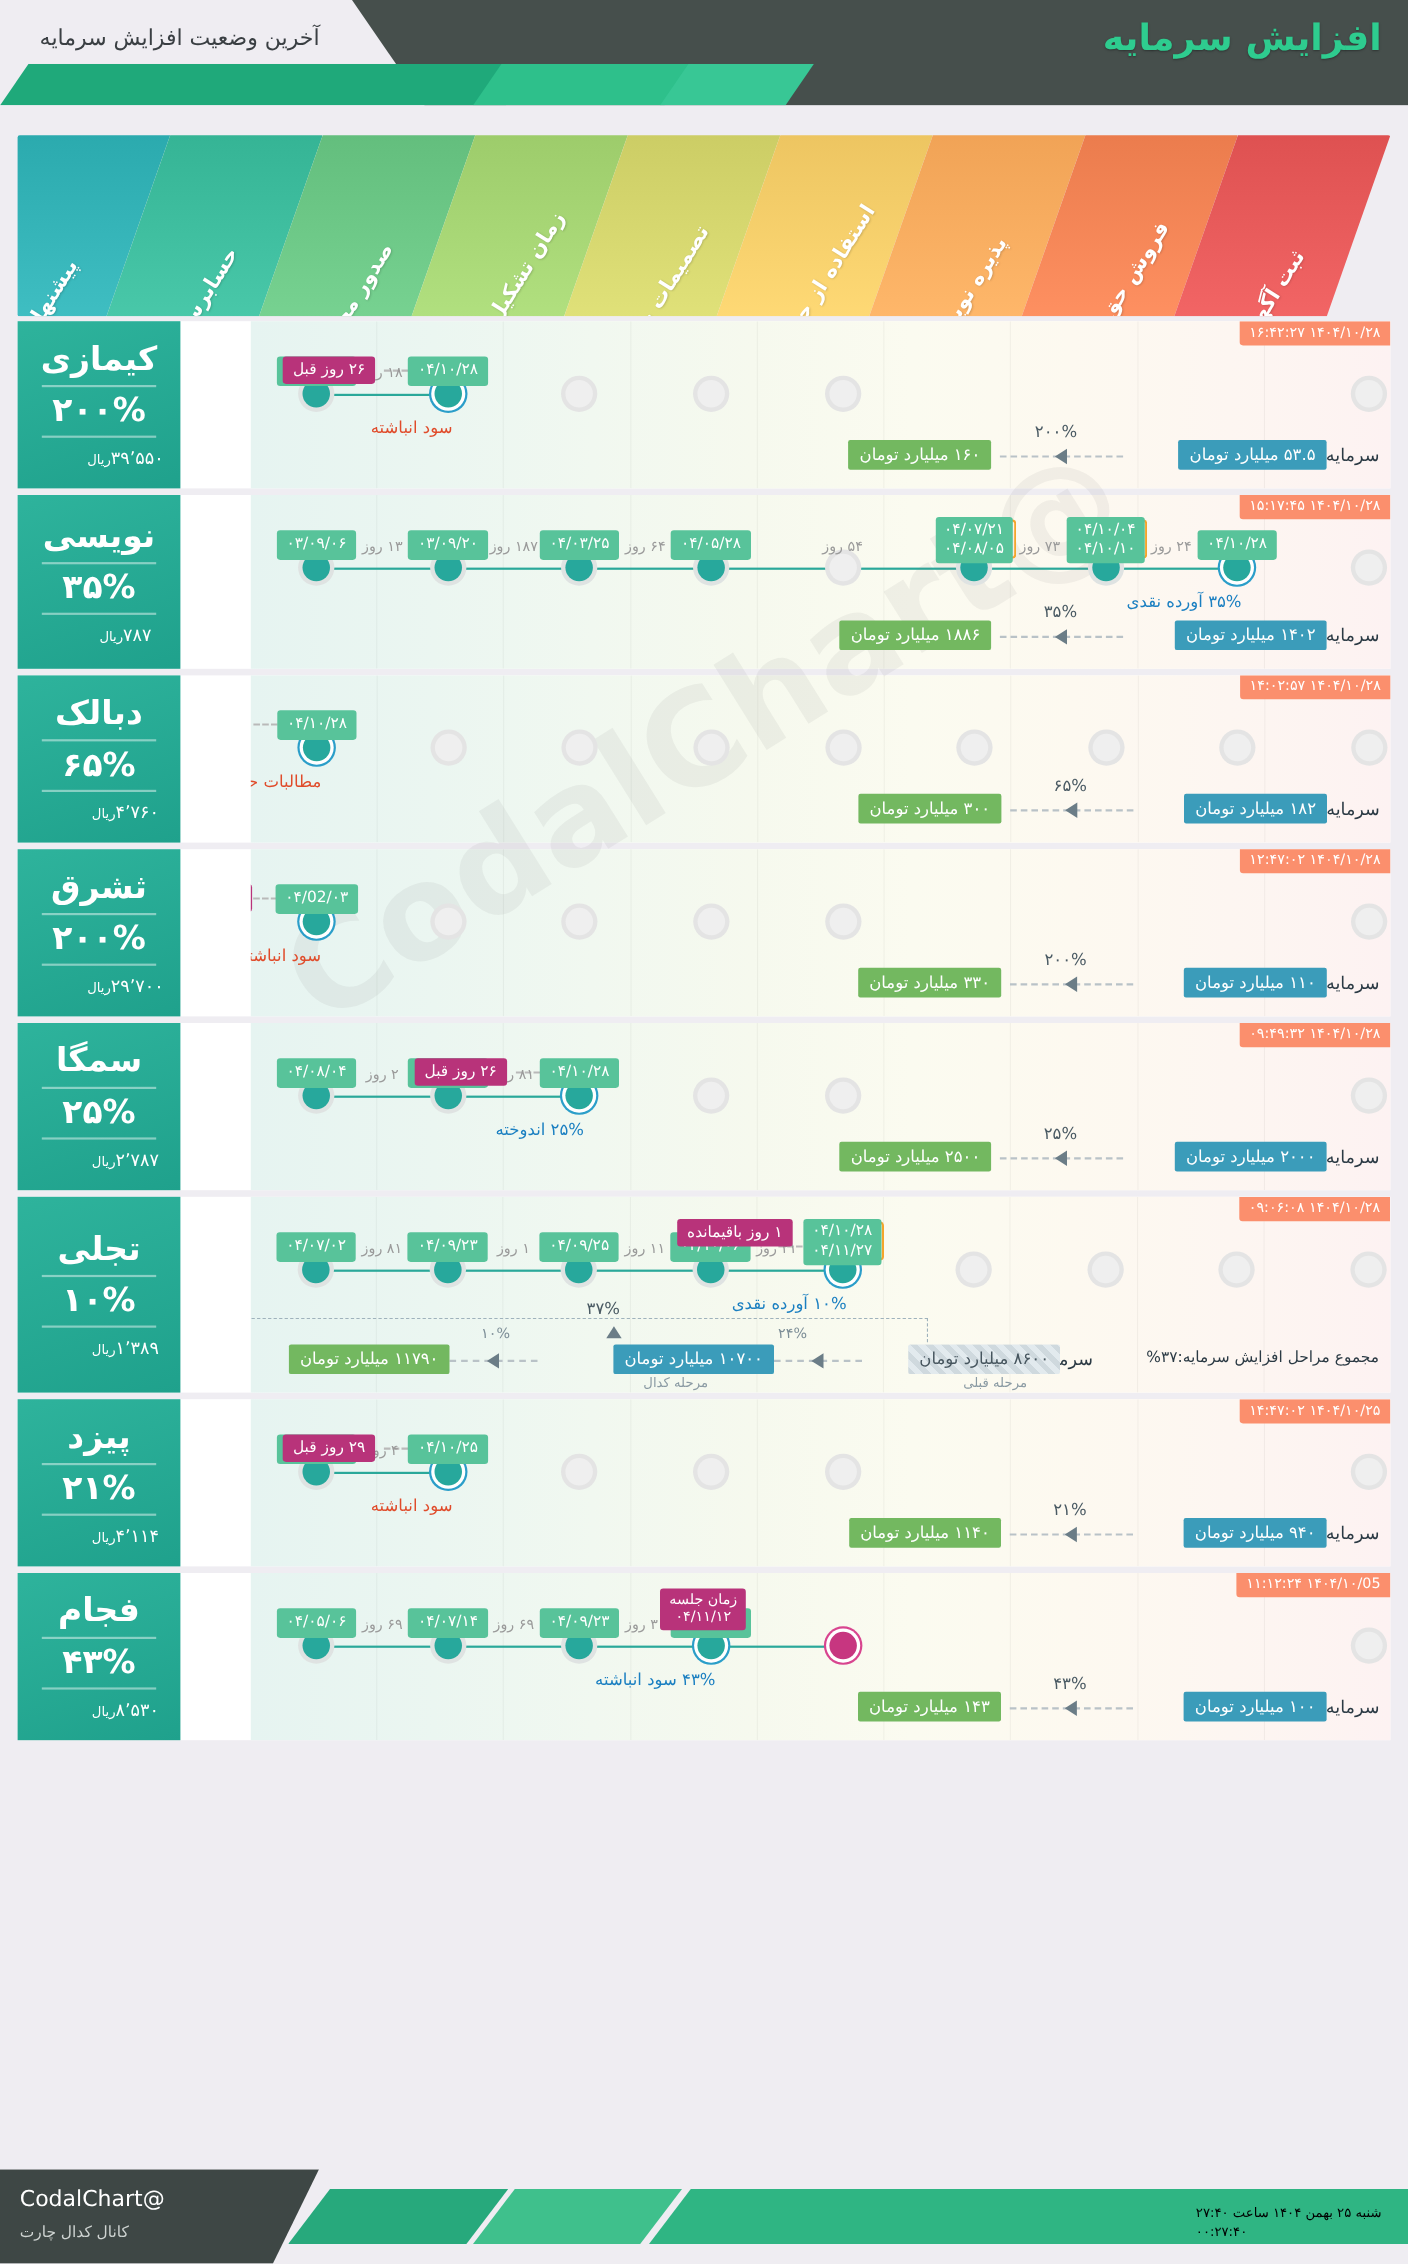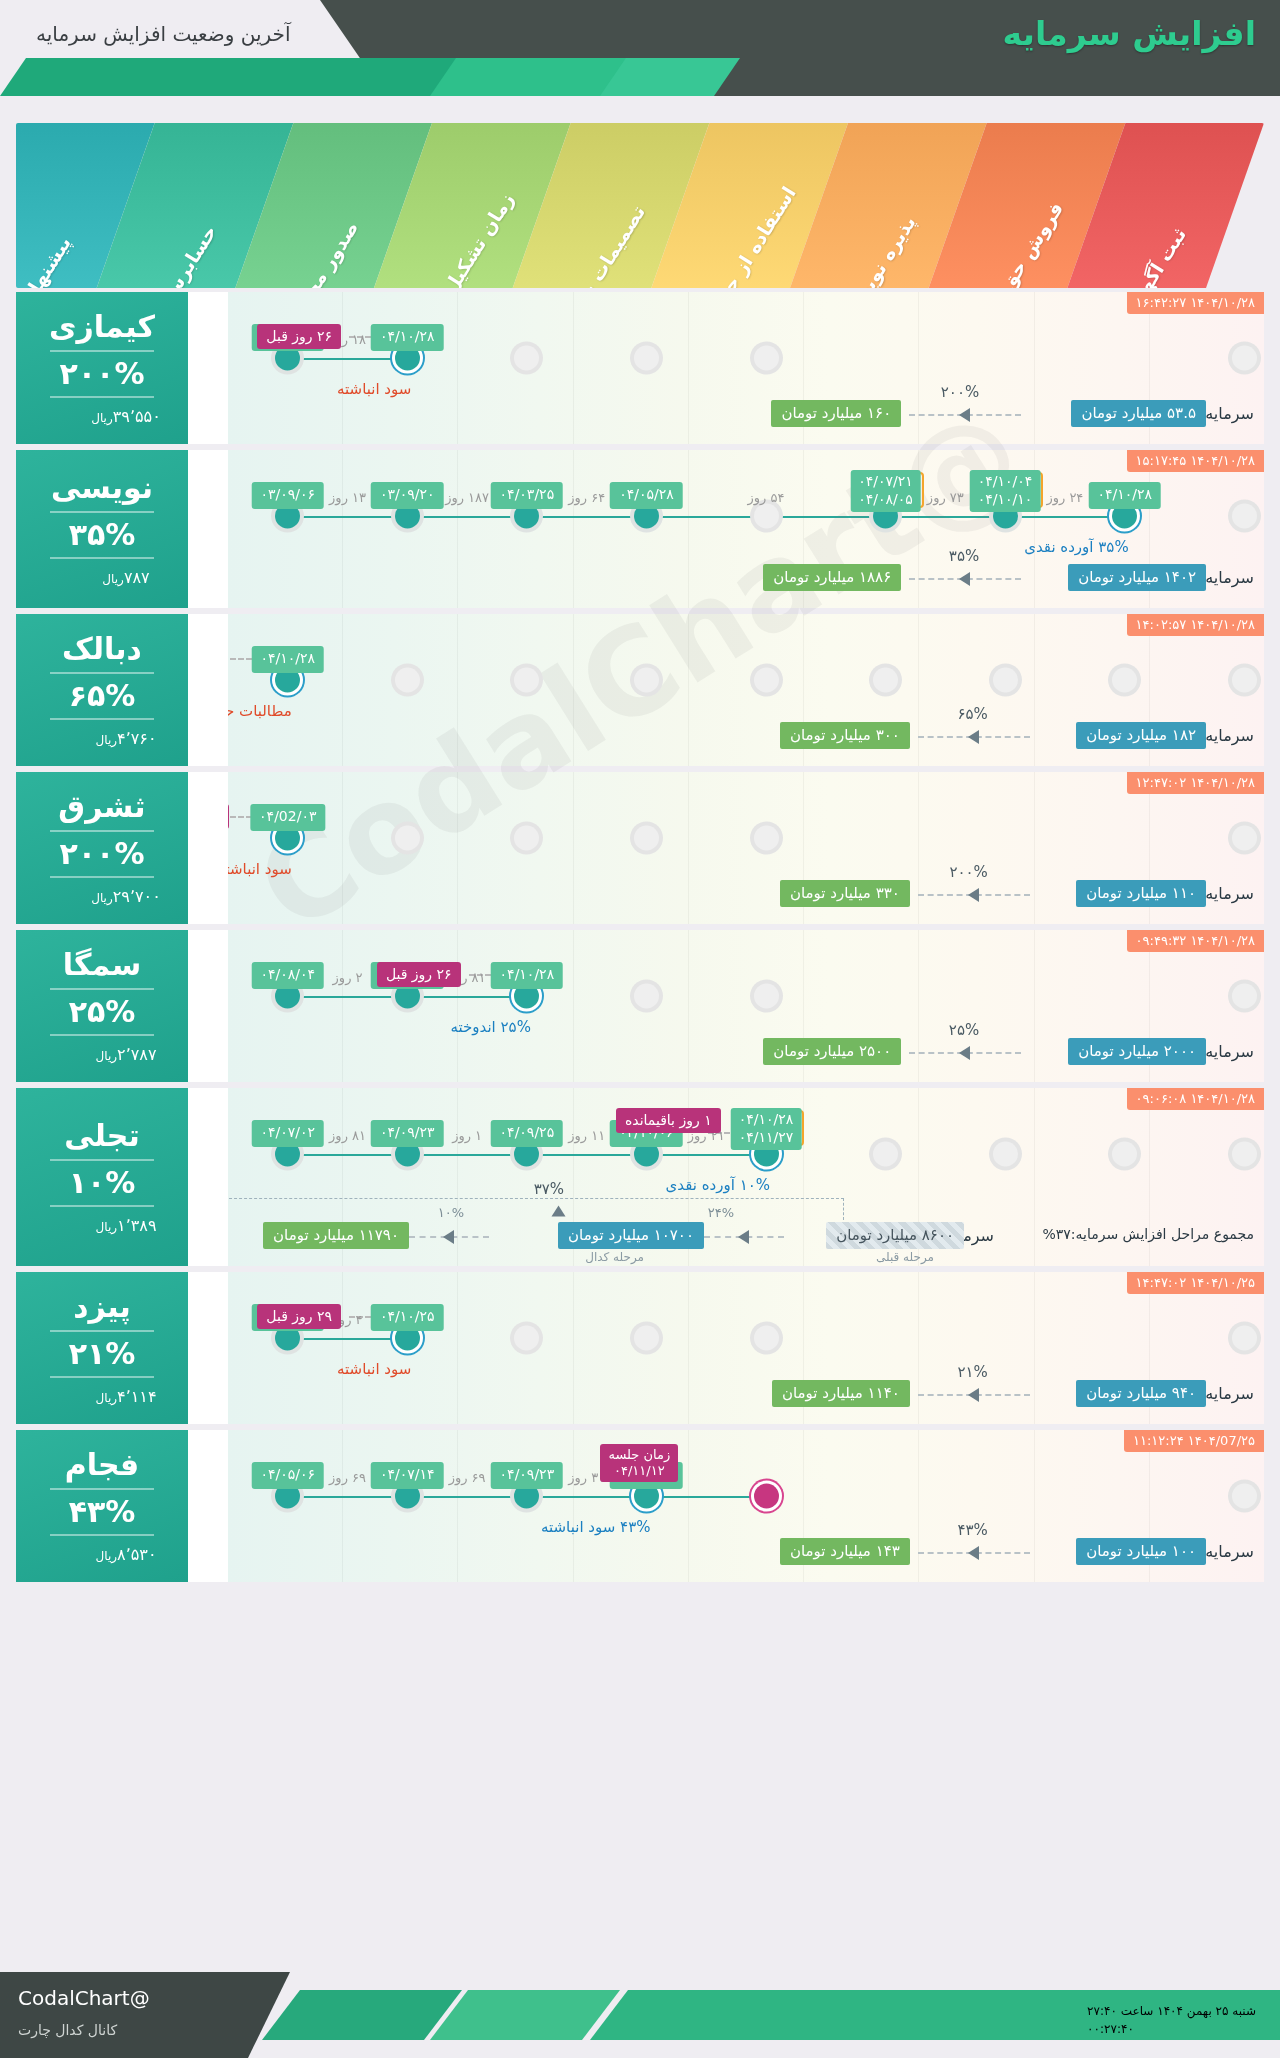--- a/index.html
+++ b/index.html
@@ -56,21 +56,21 @@
     background:linear-gradient(to left,#fdf2f2 0%,#fdf6f1 14%,#fdf9f0 28%,#fbfbf0 42%,#f6f9ee 56%,#f1f8f0 70%,#ebf6f1 84%,#e6f4f1 100%);
     overflow:hidden;
     margin-left:40px;
   }
   .gridcols{position:absolute;inset:0;display:flex;}
   .gcol{flex:1;border-left:1px solid rgba(0,0,0,.045);}
   .gcol:last-child{border-left:none;}
 
   
   .plate{
-    position:absolute;top:0;left:0;width:172px;height:100%;
+    position:absolute;top:0;left:0;width:148px;height:100%;
     background:linear-gradient(160deg,#2eb39c 0%,#1fa18c 100%);
     color:#fff;display:flex;flex-direction:column;align-items:center;justify-content:center;
     gap:2px;padding:6px 4px;
   }
   .plate .nm{font-size:30px;font-weight:bold;line-height:1.05;}
   .plate .hr{width:104px;height:2px;background:rgba(255,255,255,.45);margin:5px 0;}
   .plate .pc{font-size:30px;font-weight:bold;line-height:1;}
   .plate .pr{font-size:16px;line-height:1;margin-top:4px;margin-left:48px;}
   .plate .pr .u{font-size:12px;}
 
@@ -582,21 +582,21 @@
             <div class="gcol"></div>
             <div class="gcol"></div>
             <div class="gcol"></div>
             <div class="gcol"></div>
             <div class="gcol"></div>
             <div class="gcol"></div>
             <div class="gcol"></div>
             <div class="gcol"></div>
             <div class="gcol"></div>
           </div>
-          <div class="ts">۱۴۰۴/07/۲۵ ۱۱:۱۲:۲۴</div>
+          <div class="ts">۱۴۰۴/۱۰/05 ۱۱:۱۲:۲۴</div>
           <div class="tl-line" style="left: 59.7778px; width: 478.222px; top: 66px;"></div>
           <div class="node done" style="left: 47.2778px; top: 66px; transform: translate(0px, -50%);"></div>
           <div class="dbox" style="left: 59.7778px; transform: translateX(-50%); top: 32px;">۰۴/۰۵/۰۶</div>
           <div class="node done" style="left: 166.833px; top: 66px; transform: translate(0px, -50%);"></div>
           <div class="dbox" style="left: 179.333px; transform: translateX(-50%); top: 32px;">۰۴/۰۷/۱۴</div>
           <div class="node done" style="left: 286.389px; top: 66px; transform: translate(0px, -50%);"></div>
           <div class="dbox" style="left: 298.889px; transform: translateX(-50%); top: 32px;">۰۴/۰۹/۲۳</div>
           <div class="node cur" style="left: 405.944px; top: 66px; transform: translate(0px, -50%);"></div>
           <div class="dbox" style="left: 418.444px; transform: translateX(-50%); top: 32px;">۰۴/۱۰/۲۵</div>
           <div class="node pink" style="left: 525.5px; top: 66px; transform: translate(0px, -50%);"></div>

